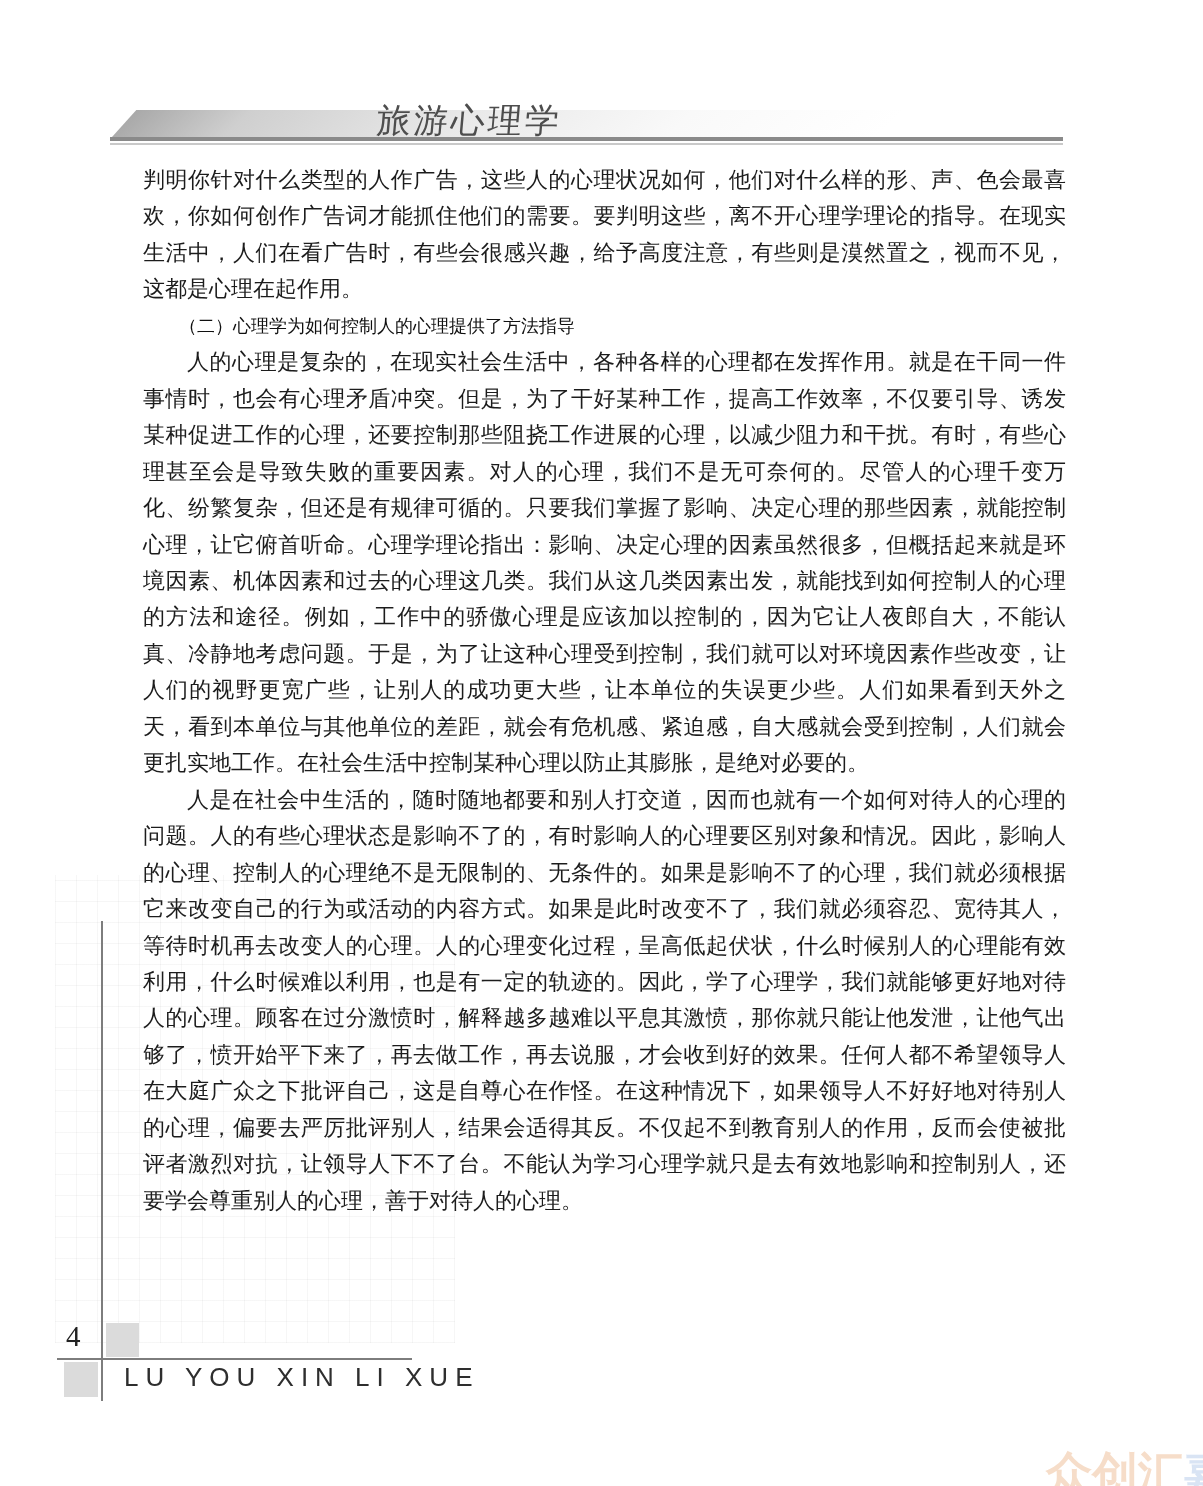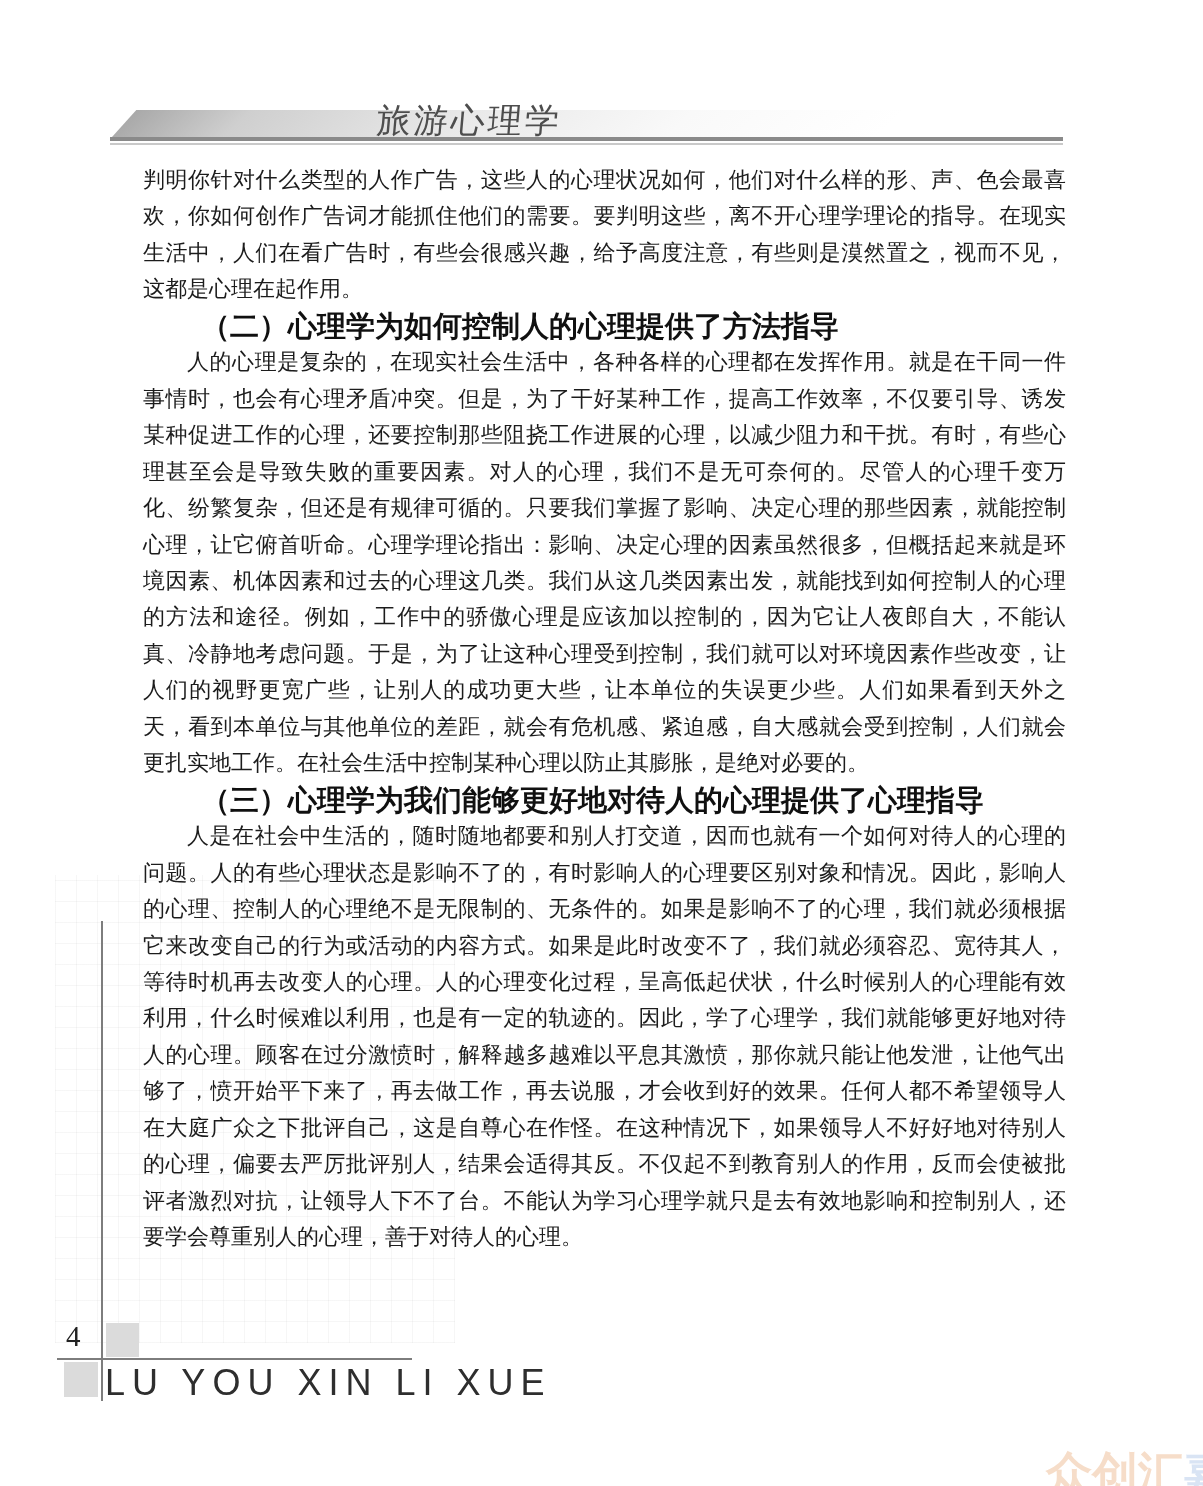--- a/index.html
+++ b/index.html
@@ -69,23 +69,23 @@
   }
   .para {
     margin: 0;
     text-indent: 2em;
   }
   .para.no-indent {
     text-indent: 0;
   }
   .heading {
     margin: 0;
-    font-size: 29px;
+    font-size: 18px;
     line-height: 36.45px;
-    font-weight: bold;
+    font-weight: normal;
     text-indent: 2em;
     color: #101010;
     font-family: "Liberation Sans", "DejaVu Sans", sans-serif;
   }
 
   
   .grid-artifact {
     position: absolute;
     left: 55px;
     top: 875px;
@@ -121,23 +121,23 @@
   .h-rule {
     position: absolute;
     left: 57px;
     top: 1358px;
     width: 355px;
     height: 2px;
     background: #7d7d7d;
   }
   .pinyin {
     position: absolute;
-    left: 105px;
+    left: 124px;
     top: 1362px;
-    font-size: 36px;
+    font-size: 26px;
     letter-spacing: 7px;
     color: #2e2e2e;
     font-weight: 400;
     font-family: "Liberation Sans", "DejaVu Sans", sans-serif;
   }
 
   
   .watermark {
     position: absolute;
     left: 1046px;
@@ -158,21 +158,20 @@
 
   <div class="band"></div>
   <div class="band-line-1"></div>
   <div class="band-line-2"></div>
   <div class="running-title">旅游心理学</div>
 
   <main class="content">
     <p class="para no-indent">判明你针对什么类型的人作广告，这些人的心理状况如何，他们对什么样的形、声、色会最喜欢，你如何创作广告词才能抓住他们的需要。要判明这些，离不开心理学理论的指导。在现实生活中，人们在看广告时，有些会很感兴趣，给予高度注意，有些则是漠然置之，视而不见，这都是心理在起作用。</p>
     <h3 class="heading">（二）心理学为如何控制人的心理提供了方法指导</h3>
     <p class="para">人的心理是复杂的，在现实社会生活中，各种各样的心理都在发挥作用。就是在干同一件事情时，也会有心理矛盾冲突。但是，为了干好某种工作，提高工作效率，不仅要引导、诱发某种促进工作的心理，还要控制那些阻挠工作进展的心理，以减少阻力和干扰。有时，有些心理甚至会是导致失败的重要因素。对人的心理，我们不是无可奈何的。尽管人的心理千变万化、纷繁复杂，但还是有规律可循的。只要我们掌握了影响、决定心理的那些因素，就能控制心理，让它俯首听命。心理学理论指出：影响、决定心理的因素虽然很多，但概括起来就是环境因素、机体因素和过去的心理这几类。我们从这几类因素出发，就能找到如何控制人的心理的方法和途径。例如，工作中的骄傲心理是应该加以控制的，因为它让人夜郎自大，不能认真、冷静地考虑问题。于是，为了让这种心理受到控制，我们就可以对环境因素作些改变，让人们的视野更宽广些，让别人的成功更大些，让本单位的失误更少些。人们如果看到天外之天，看到本单位与其他单位的差距，就会有危机感、紧迫感，自大感就会受到控制，人们就会更扎实地工作。在社会生活中控制某种心理以防止其膨胀，是绝对必要的。</p>
-    <h3 class="heading">（三）心理学为我们能够更好地对待人的心理提供了心理指导</h3>
     <p class="para">人是在社会中生活的，随时随地都要和别人打交道，因而也就有一个如何对待人的心理的问题。人的有些心理状态是影响不了的，有时影响人的心理要区别对象和情况。因此，影响人的心理、控制人的心理绝不是无限制的、无条件的。如果是影响不了的心理，我们就必须根据它来改变自己的行为或活动的内容方式。如果是此时改变不了，我们就必须容忍、宽待其人，等待时机再去改变人的心理。人的心理变化过程，呈高低起伏状，什么时候别人的心理能有效利用，什么时候难以利用，也是有一定的轨迹的。因此，学了心理学，我们就能够更好地对待人的心理。顾客在过分激愤时，解释越多越难以平息其激愤，那你就只能让他发泄，让他气出够了，愤开始平下来了，再去做工作，再去说服，才会收到好的效果。任何人都不希望领导人在大庭广众之下批评自己，这是自尊心在作怪。在这种情况下，如果领导人不好好地对待别人的心理，偏要去严厉批评别人，结果会适得其反。不仅起不到教育别人的作用，反而会使被批评者激烈对抗，让领导人下不了台。不能认为学习心理学就只是去有效地影响和控制别人，还要学会尊重别人的心理，善于对待人的心理。</p>
   </main>
 
   <div class="grid-artifact"></div>
 
   <div class="v-rule"></div>
   <div class="page-number">4</div>
   <div class="sq sq1"></div>
   <div class="h-rule"></div>
   <div class="sq sq2"></div>

